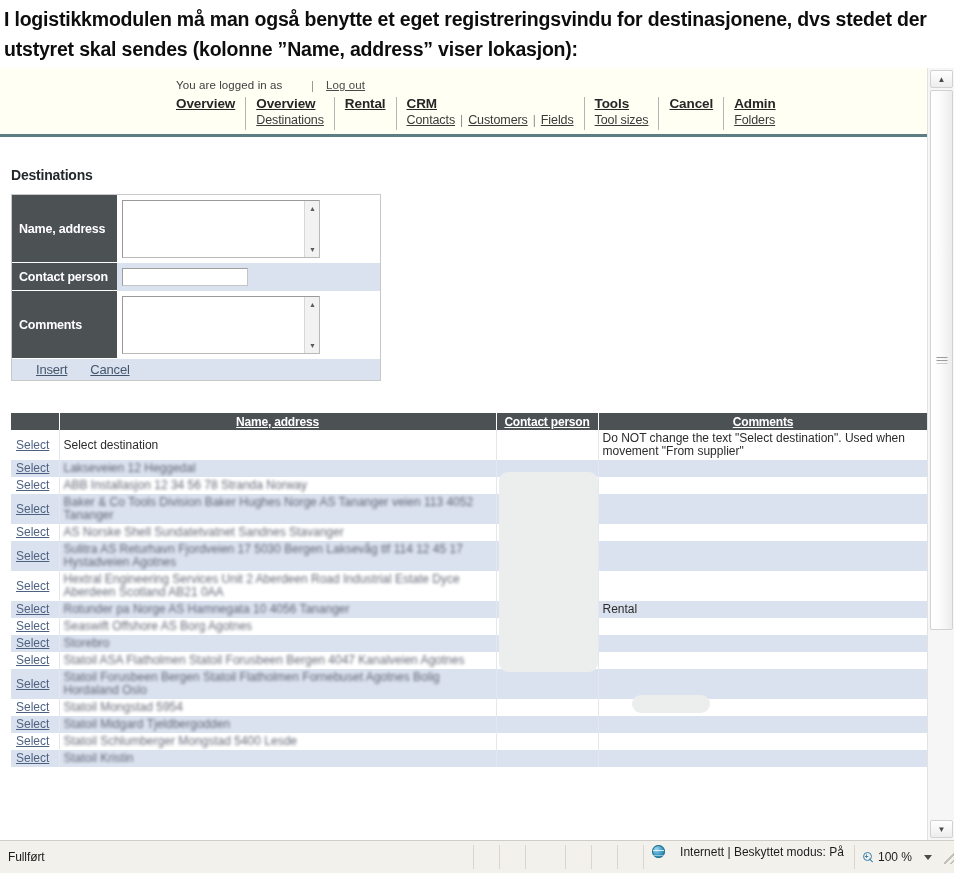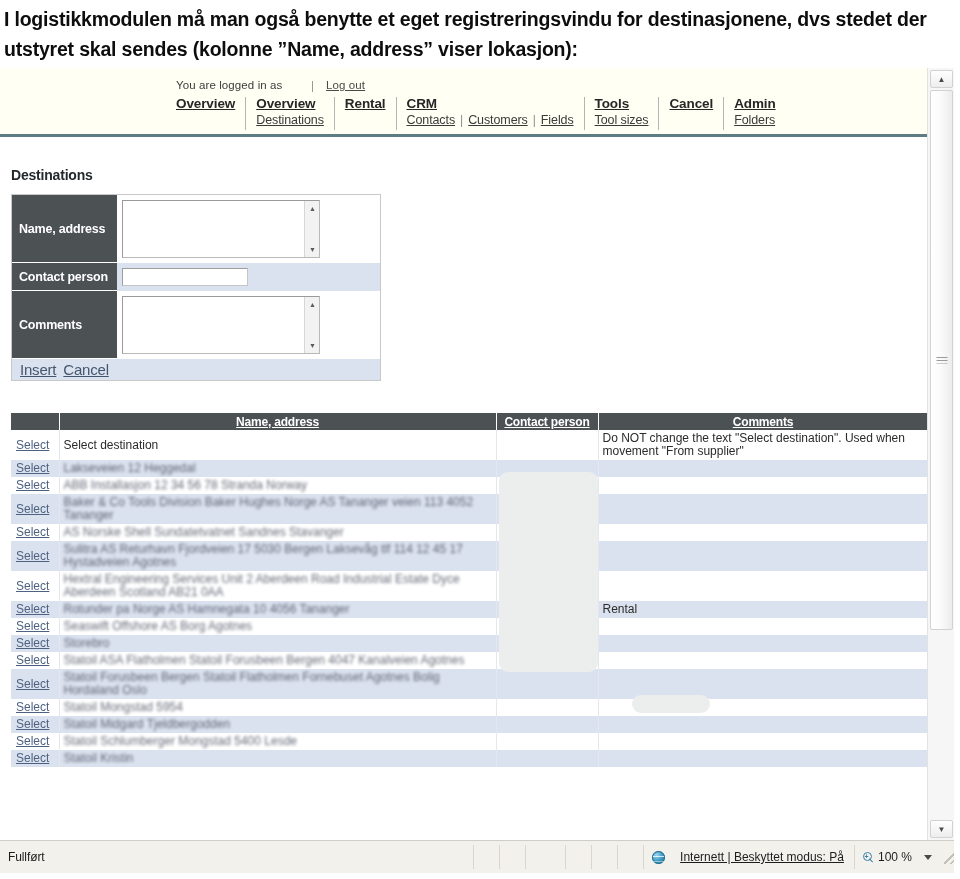--- a/index.html
+++ b/index.html
@@ -203,24 +203,25 @@
   }
   .formactions {
     display: flex;
     align-items: center;
     height: 21px;
     background: #dbe2ef;
     padding-left: 8px;
     gap: 7px;
   }
   .formactions a {
-    font-size: 15px;
+    font-size: 13px;
     color: #44566e;
     text-decoration: underline;
     letter-spacing: -.2px;
+    margin-left: 16px;
   }
 
   
   .grid {
     position: absolute;
     left: 11px; top: 345px;
     width: 917px;
     border-collapse: collapse;
     table-layout: fixed;
     font-size: 12px;
@@ -338,27 +339,26 @@
     flex: 0 0 auto;
   }
   .sb-fill { flex: 1 1 auto; }
   .sb-cells { display: flex; height: 24px; align-items: stretch; }
   .sb-cell {
     width: 26px;
     border-left: 1px solid #d9d6d0;
   }
   .sb-cell.wide { width: 40px; }
   .sb-zone {
-    display: flex; align-items: center;
+    display: flex; 
     gap: 15px;
     padding: 0 10px 0 8px;
     border-left: 1px solid #d9d6d0;
     height: 24px;
     white-space: nowrap;
-    text-decoration: underline;
   }
   .globe {
     width: 13px; height: 13px; border-radius: 50%;
     background: radial-gradient(circle at 35% 32%, #9fd6ef 0%, #3f9bc4 48%, #1d6b93 100%);
     box-shadow: inset 0 0 0 1px #2a6f8e;
     position: relative;
     flex: 0 0 auto;
   }
   .globe::after {
     content: "";

